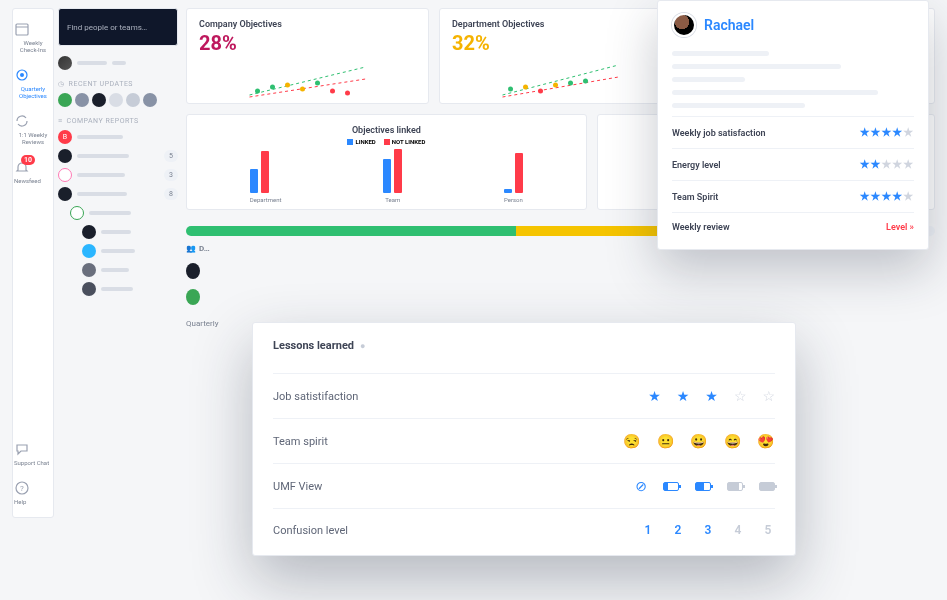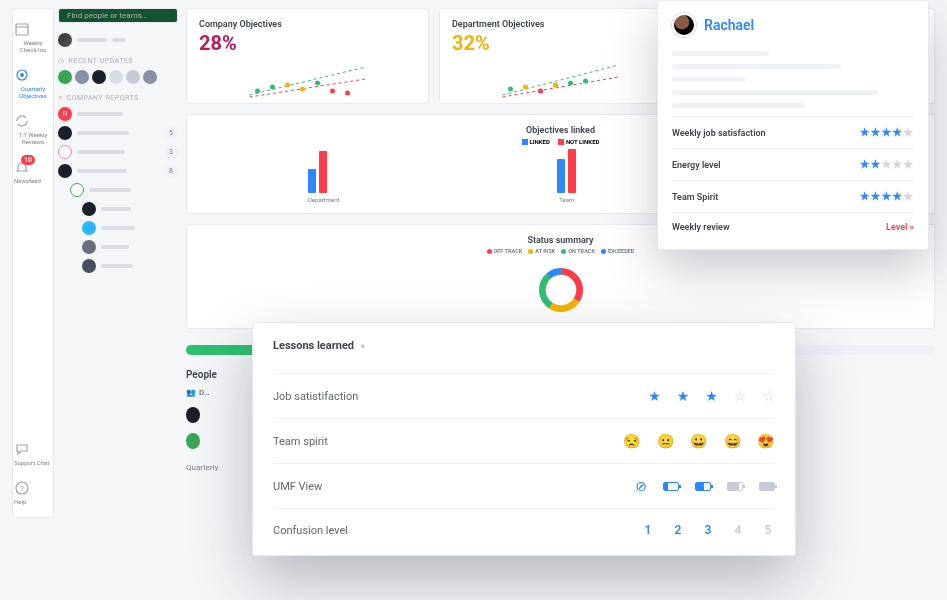--- a/index.html
+++ b/index.html
@@ -8,39 +8,39 @@
 
 .rail { position:absolute; left:12px; top:8px; width:42px; background:#fff; border:1px solid #e6e9ef; border-radius:3px; display:flex; flex-direction:column; align-items:center; padding:6px 0; gap:2px; height:510px;}
 .rail-item { width:38px; display:flex; flex-direction:column; align-items:flex-start; padding:6px 0; font-size:6px; color:#7a8291; text-align:center; cursor:pointer; border-radius:3px;}
 .rail-item.active { color:#2b88ff; }
 .rail-ico { width:16px; height:16px; margin-bottom:2px; display:flex; align-items:center; justify-content:center; }
 .rail-sep { flex:1; }
 .badge { position:absolute; background:#ff3b49; color:#fff; font-size:7px; border-radius:8px; padding:0 3px; line-height:10px; font-weight:600; transform:translate(7px,-4px);}
 
 
 .sidebar { position:absolute; left:58px; top:8px; width:120px; }
-.search { background:#14532d; border:1px solid #e6e9ef; border-radius:3px; height:15px; font-size:8px; color:#aab0bd; padding:0 8px; display:flex; align-items:center; margin-bottom:10px;}
+.search { background:#0f172a; border:1px solid #e6e9ef; border-radius:3px; height:38px; font-size:8px; color:#aab0bd; padding:0 8px; display:flex; align-items:center; margin-bottom:10px;}
 .sb-row { display:flex; align-items:center; gap:5px; margin:5px 0; }
 .av { width:14px; height:14px; border-radius:50%; background:#3aa655; flex:0 0 14px; }
 .sklt { height:4px; background:#d9dde5; border-radius:2px; }
 .sb-head { font-size:7px; color:#aab0bd; letter-spacing:.5px; display:flex; align-items:center; gap:4px; margin:10px 0 4px; }
 .count-pill { font-size:7px; background:#eef1f6; color:#7a8291; border-radius:8px; padding:0 5px; margin-left:auto; line-height:12px;}
 .tree-children { margin-left:12px; }
 
 
 .main { position:absolute; left:186px; top:8px; right:12px; }
 .cards { display:flex; gap:10px; }
 .card { background:#fff; border:1px solid #e6e9ef; border-radius:3px; padding:10px 12px; height:96px; }
 .obj-card { flex:1; }
 .obj-title { font-size:9px; font-weight:600; color:#3e4455; }
 .obj-pct { font-size:20px; font-weight:700; margin-top:2px; }
 .spark { height:40px; margin-top:6px; position:relative; }
 .spark svg { width:100%; height:100%; }
 
-.row2 { display:flex; gap:10px; margin-top:10px;flex-direction:column; }
+.row2 { display:flex; gap:10px; margin-top:10px; }
 .linked-card { flex:1.2; }
 .status-card { flex:1; }
 .sub-title { font-size:9px; font-weight:600; color:#3e4455; text-align:center; }
 .leg { display:flex; gap:8px; justify-content:center; margin-top:3px; }
 .leg span { font-size:6px; display:flex; align-items:center; gap:2px; }
 .sq { width:6px; height:6px; }
 .bars { display:flex; justify-content:space-around; align-items:flex-end; height:52px; margin-top:6px;}
 .bar-grp { display:flex; gap:3px; align-items:flex-end; }
 .bar { width:8px; border-radius:1px; }
 .bar-lbl { font-size:6px; color:#7a8291; text-align:center; margin-top:3px;}
@@ -332,21 +332,20 @@
       </div>
     </div>
   </div>
 
   <div class="progress">
     <div class="pseg" style="width:44%;background:#2fbf71"></div>
     <div class="pseg" style="width:30%;background:#f5c400"></div>
     <div class="dia" style="left:78%"></div>
   </div>
 
-  <div class="people-hd">People</div>
   <div class="tabs">
     <span>👥 <b>D…</b></span>
   </div>
   <div class="prow">
       <div class="av" style="background:#1a1f2b"></div>
     </div>
   <div class="prow">
       <div class="av" style="background:#3aa655"></div>
     </div>
   <div class="qlbl">Quarterly</div>

